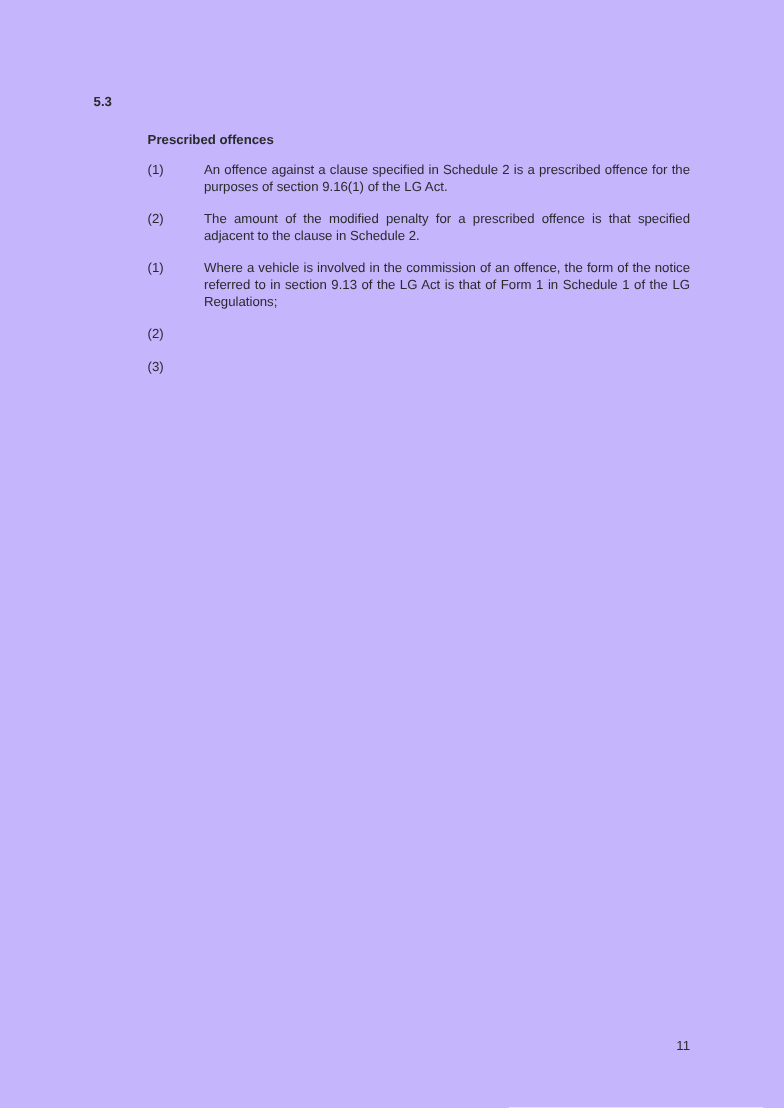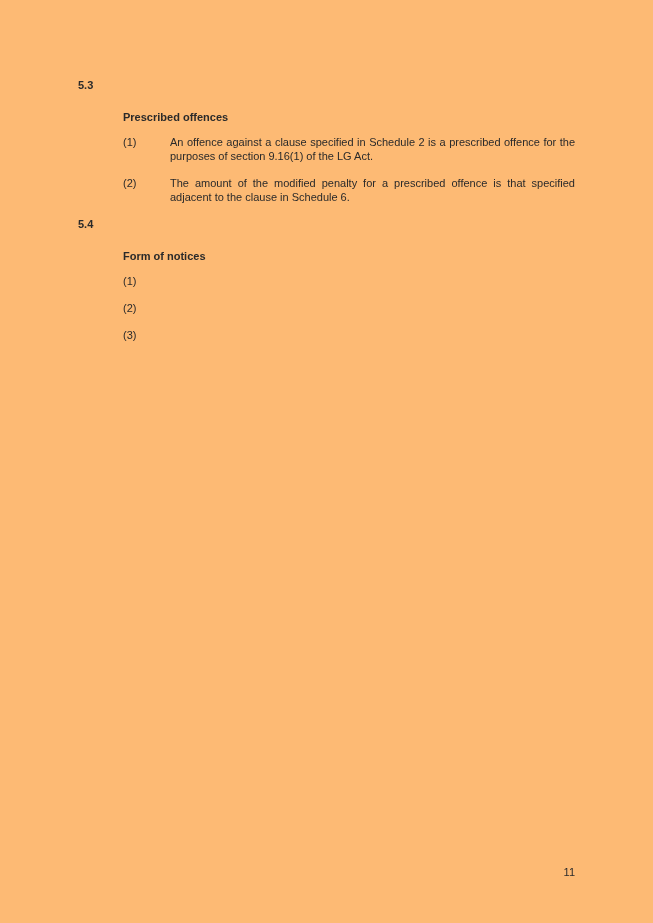--- a/index.html
+++ b/index.html
@@ -11,21 +11,21 @@
     width: 653px;
     height: 923px;
     position: relative;
     font-family: "Liberation Sans", sans-serif;
     color: #2a2a2a;
     -webkit-font-smoothing: antialiased;
   }
   .page {
     position: absolute;
     inset: 0;
-    background: #fdba74;
+    background: #c4b5fd;
     box-sizing: border-box;
     padding: 78px 78px 0 78px;
   }
   .row {
     display: grid;
     grid-template-columns: 45px 47px 1fr;
     font-size: 11px;
     line-height: 14px;
   }
   .heading-row {
@@ -73,32 +73,29 @@
       <span class="section-title-cell">Prescribed offences</span>
     </div>
     <div class="row clause-row">
       <span class="clause-gap"></span>
       <span class="clause-num">(1)</span>
       <span class="clause-text">An offence against a clause specified in Schedule 2 is a prescribed offence for the purposes of section 9.16(1) of the LG Act.</span>
     </div>
     <div class="row clause-row">
       <span class="clause-gap"></span>
       <span class="clause-num">(2)</span>
-      <span class="clause-text">The amount of the modified penalty for a prescribed offence is that specified adjacent to the clause in Schedule 6.</span>
+      <span class="clause-text">The amount of the modified penalty for a prescribed offence is that specified adjacent to the clause in Schedule 2.</span>
     </div>
   </section>
 
   <section class="section">
-    <div class="row heading-row">
-      <span class="section-num">5.4</span>
-      <span class="section-title-cell">Form of notices</span>
-    </div>
     <div class="row clause-row">
       <span class="clause-gap"></span>
       <span class="clause-num">(1)</span>
+      <span class="clause-text">Where a vehicle is involved in the commission of an offence, the form of the notice referred to in section 9.13 of the LG Act is that of Form 1 in Schedule 1 of the LG Regulations;</span>
     </div>
     <div class="row clause-row">
       <span class="clause-gap"></span>
       <span class="clause-num">(2)</span>
     </div>
     <div class="row clause-row">
       <span class="clause-gap"></span>
       <span class="clause-num">(3)</span>
     </div>
   </section>

